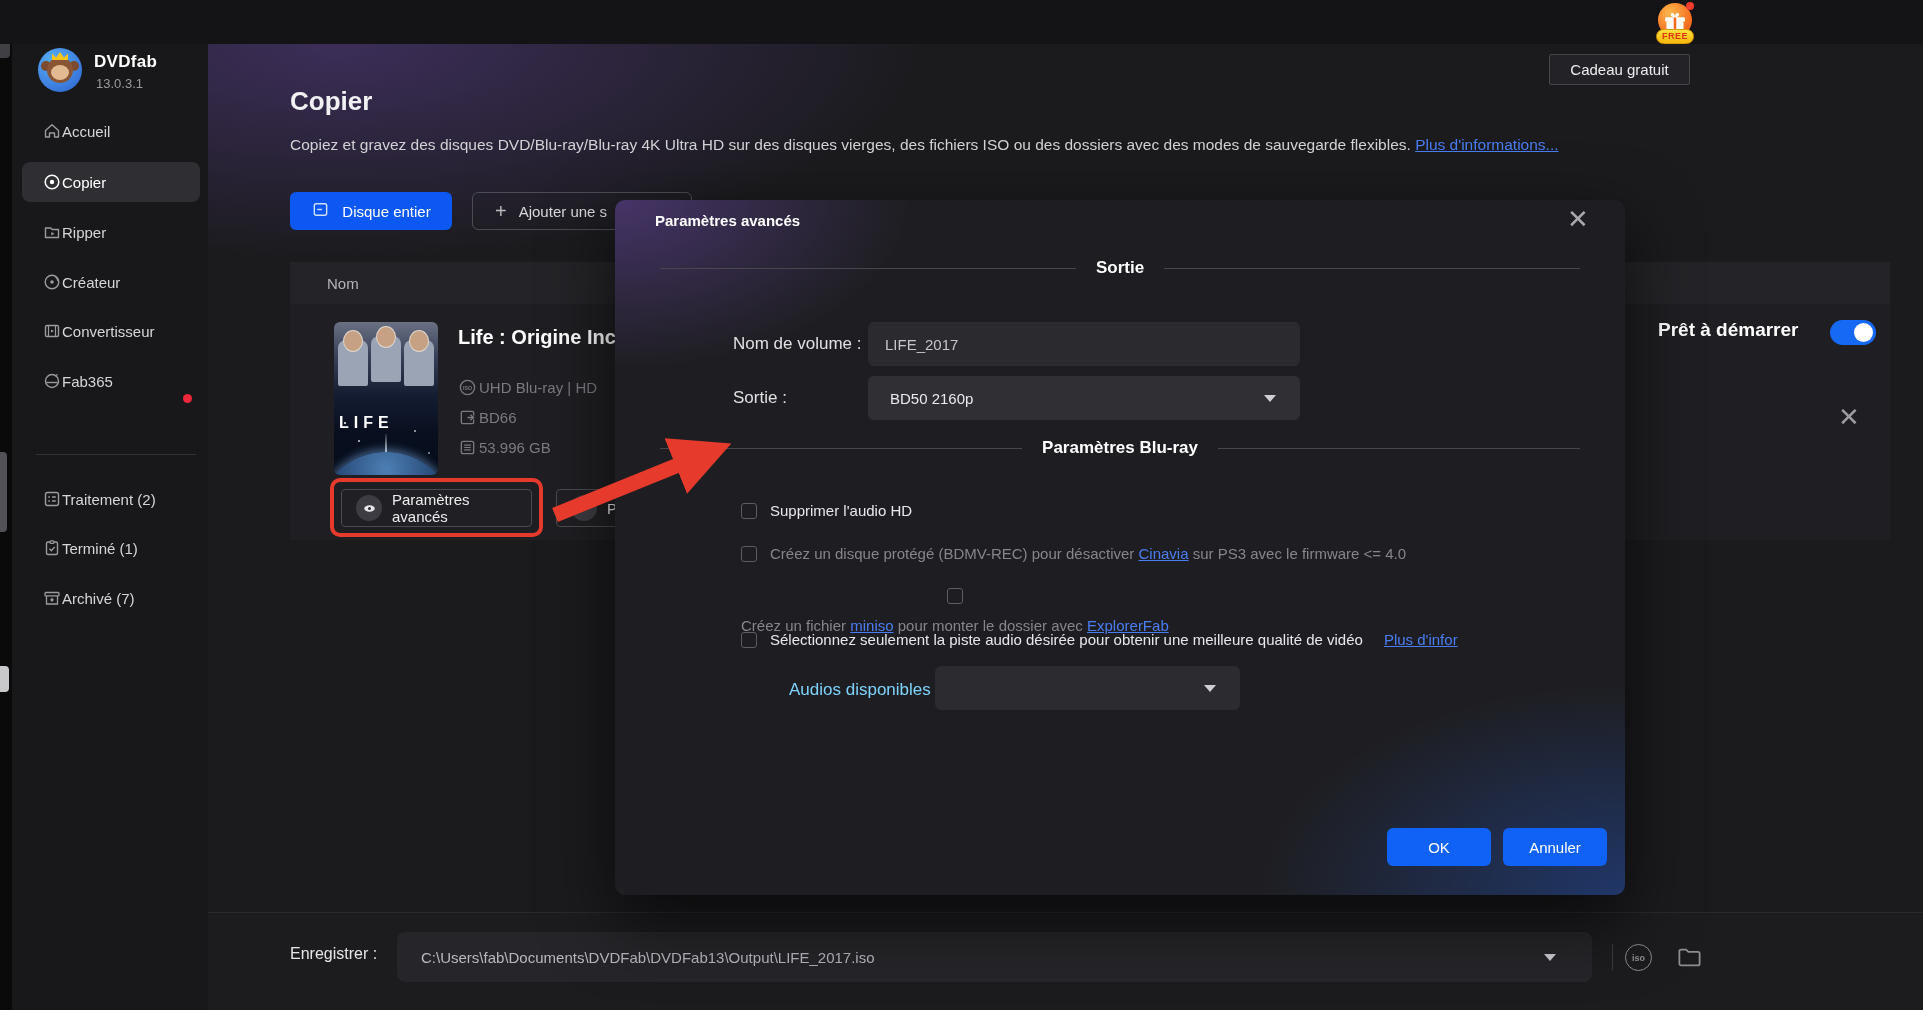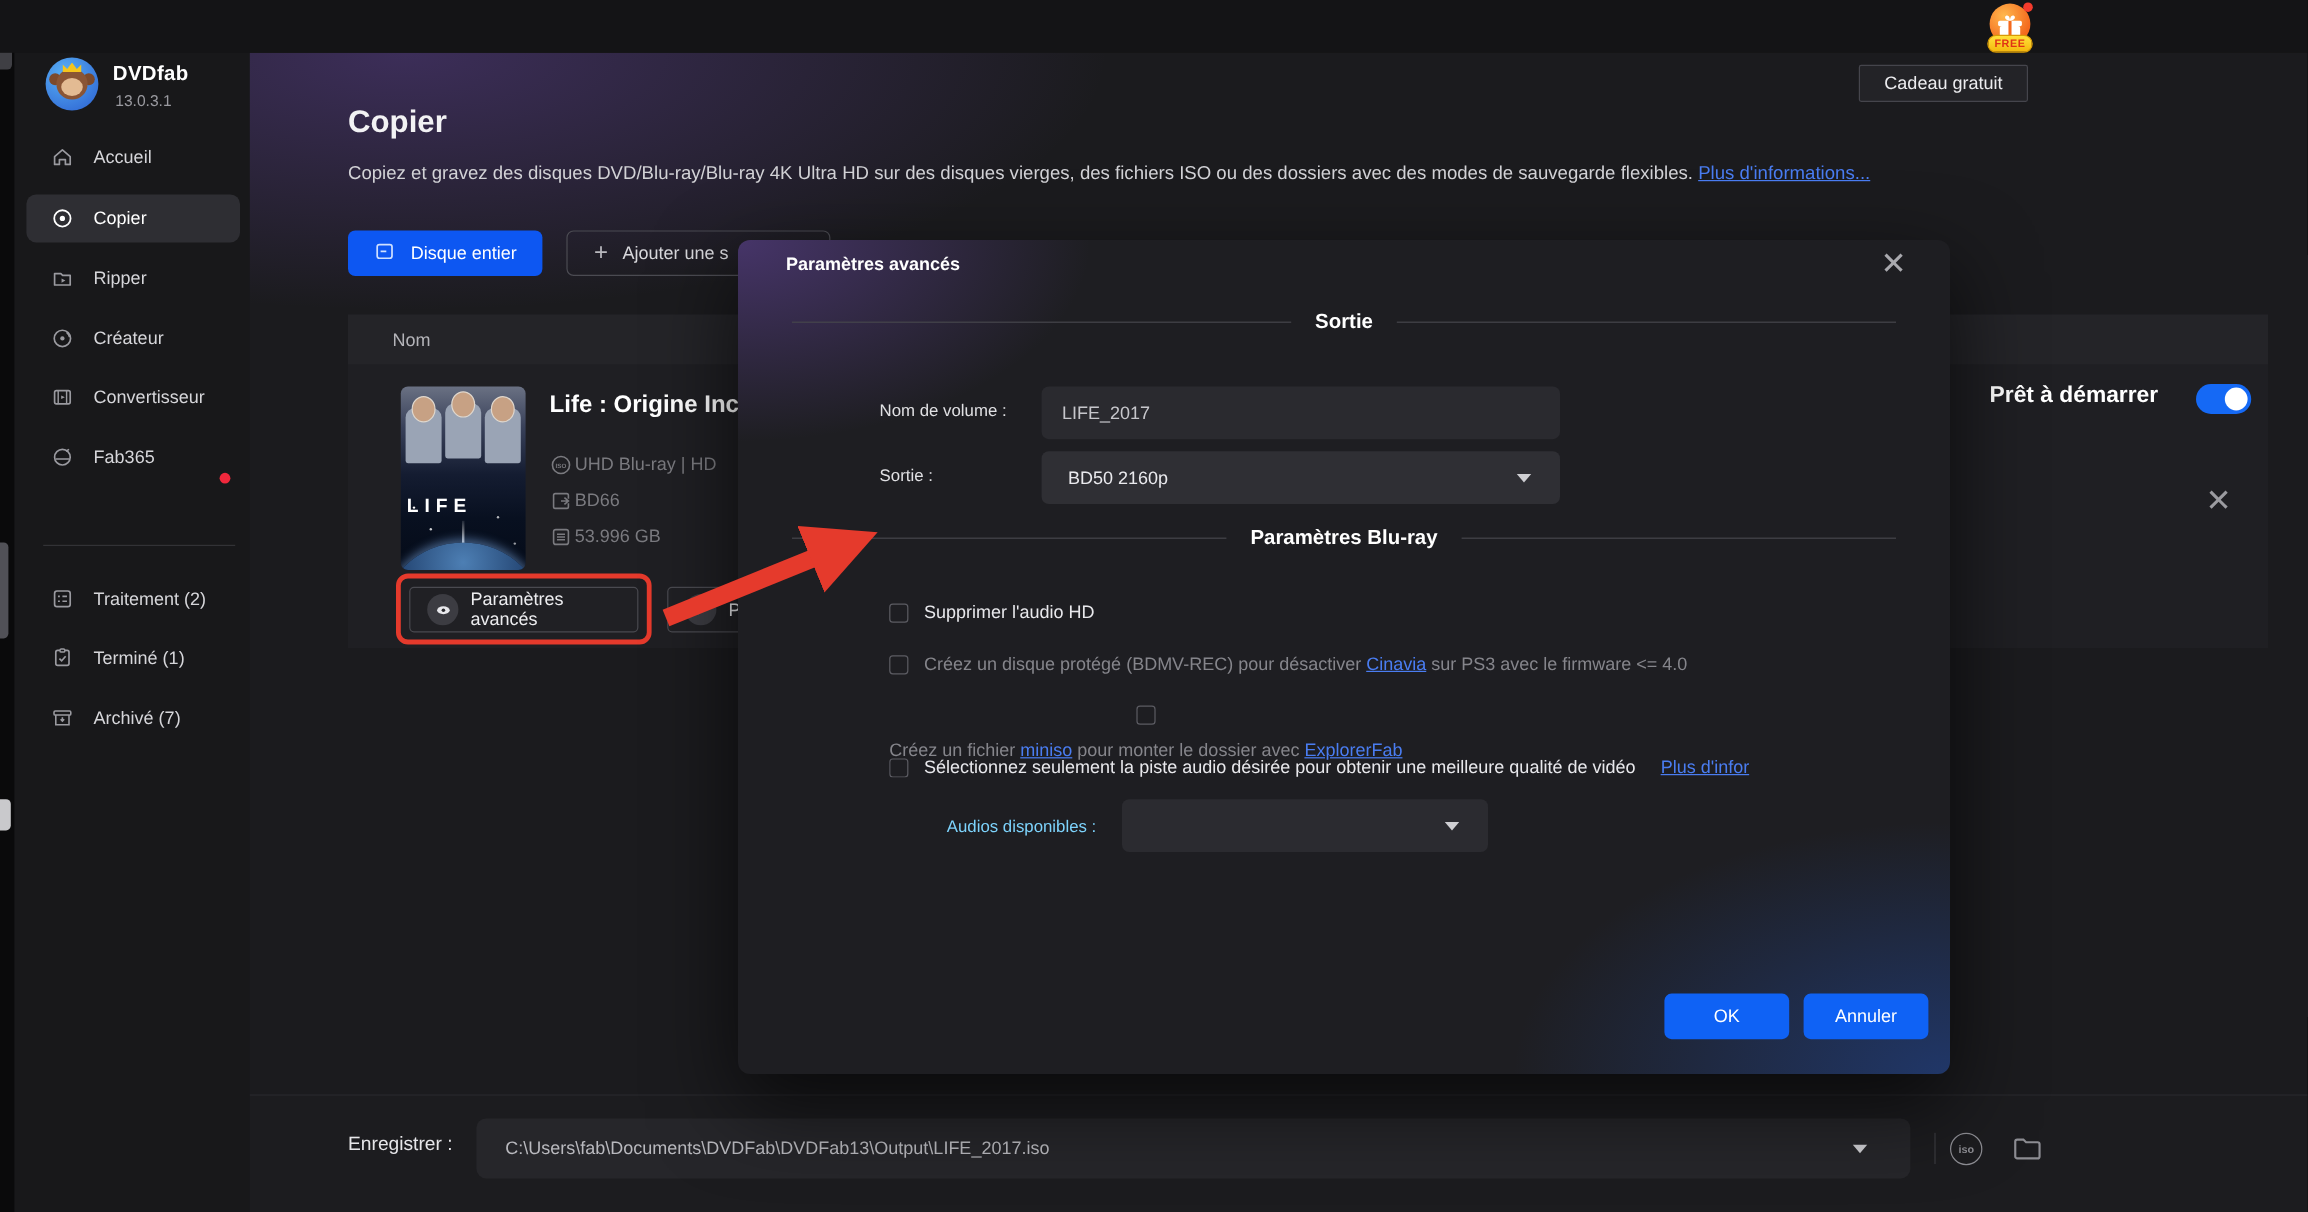--- a/index.html
+++ b/index.html
@@ -36,21 +36,21 @@
     background:radial-gradient(circle at 35% 30%, #58b0f5, #2b5fd0); overflow:hidden; }
   .mk-ear { width:10px; height:10px; border-radius:50%; background:#7c4a2c; }
   .mk-head { left:9px; top:9px; width:26px; height:26px; border-radius:50%; background:#8a5535; }
   .mk-face { left:13px; top:17px; width:18px; height:15px; border-radius:50%; background:#e3bb93; }
   .mk-crown { left:14px; top:4px; width:16px; height:8px; background:#f5c51d;
     clip-path:polygon(0 100%, 0 20%, 25% 70%, 50% 0, 75% 70%, 100% 20%, 100% 100%); }
   .brand-name { left:82px; top:22px; color:#fff; font-size:17px; font-weight:bold; letter-spacing:.3px; }
   .brand-version { left:84px; top:46px; color:#9a9aa0; font-size:13px; }
 
   .side-item { left:10px; width:178px; height:40px; display:flex; align-items:center;
-    gap:16px; padding-left:20px; position:absolute; color:#d6d6da; font-size:15px; cursor:pointer; }
+    padding-left:20px; position:absolute; color:#d6d6da; font-size:15px; cursor:pointer; }
   .side-item svg { display:block; }
   .side-sel { background:#2e2e33; border-radius:8px; color:#fff; }
   .sel-bar { left:0px; top:168px; width:8px; height:30px; background:#2f6bff; border-radius:4px; z-index:11; }
   .side-divider { left:24px; top:424px; width:160px; height:1px; background:#323236; }
   .red-dot { left:171px; top:364px; width:9px; height:9px; border-radius:50%; background:#f0283c; }
 
   
   .main-bg { left:208px; top:44px; width:1715px; height:966px; background:#1b1b1e; }
   .hero { left:208px; top:44px; width:1300px; height:320px;
     background:radial-gradient(ellipse 900px 330px at 10% 0%, rgba(106,72,170,.42), rgba(106,72,170,0) 65%); }
@@ -114,21 +114,21 @@
     overflow:hidden; }
   .dlg-grad-tl { left:0; top:0; width:500px; height:300px;
     background:radial-gradient(ellipse 420px 240px at 0% 0%, rgba(110,75,175,.5), rgba(110,75,175,0) 70%); }
   .dlg-grad-br { right:0; bottom:0; width:600px; height:360px;
     background:radial-gradient(ellipse 520px 300px at 100% 100%, rgba(35,85,190,.45), rgba(35,85,190,0) 70%); }
   .dlg-title { left:40px; top:12px; color:#fff; font-size:15px; font-weight:bold; }
   .dlg-close { left:952px; top:4px; color:#a9a9ae; font-size:26px; cursor:pointer; }
   .section-head { position:absolute; left:45px; width:920px; display:flex; align-items:center; gap:20px;
     color:#fff; font-size:17px; font-weight:bold; }
   .section-head .line { flex:1; height:1px; background:#46464c; }
-  .fld-label { position:absolute; left:118px; color:#e0e0e3; font-size:14px; }
+  .fld-label { position:absolute; left:118px; color:#e0e0e3; font-size:17px; }
   .fld { position:absolute; left:253px; width:432px; height:44px; background:#2a2a2f;
     border-radius:6px; display:flex; align-items:center; color:#c6c6cb; font-size:15px; }
   .fld.dd { background:#2f2f34; color:#eaeaee; cursor:pointer; }
   .caret { position:absolute; right:24px; top:19px; width:0; height:0;
     border-left:6px solid transparent; border-right:6px solid transparent; border-top:7px solid #cfcfd3; }
   .cb-row { position:absolute; left:126px; display:flex; align-items:center; gap:13px; font-size:15px; }
   .cbx { width:16px; height:16px; border:1.5px solid #5c5c63; border-radius:3px; flex:none; cursor:pointer; }
   .cb-on { color:#e8e8ec; }
   .cb-off { color:#85858b; }
   .dlg-btn { position:absolute; width:104px; height:38px; background:#0f62f5; border-radius:6px;

